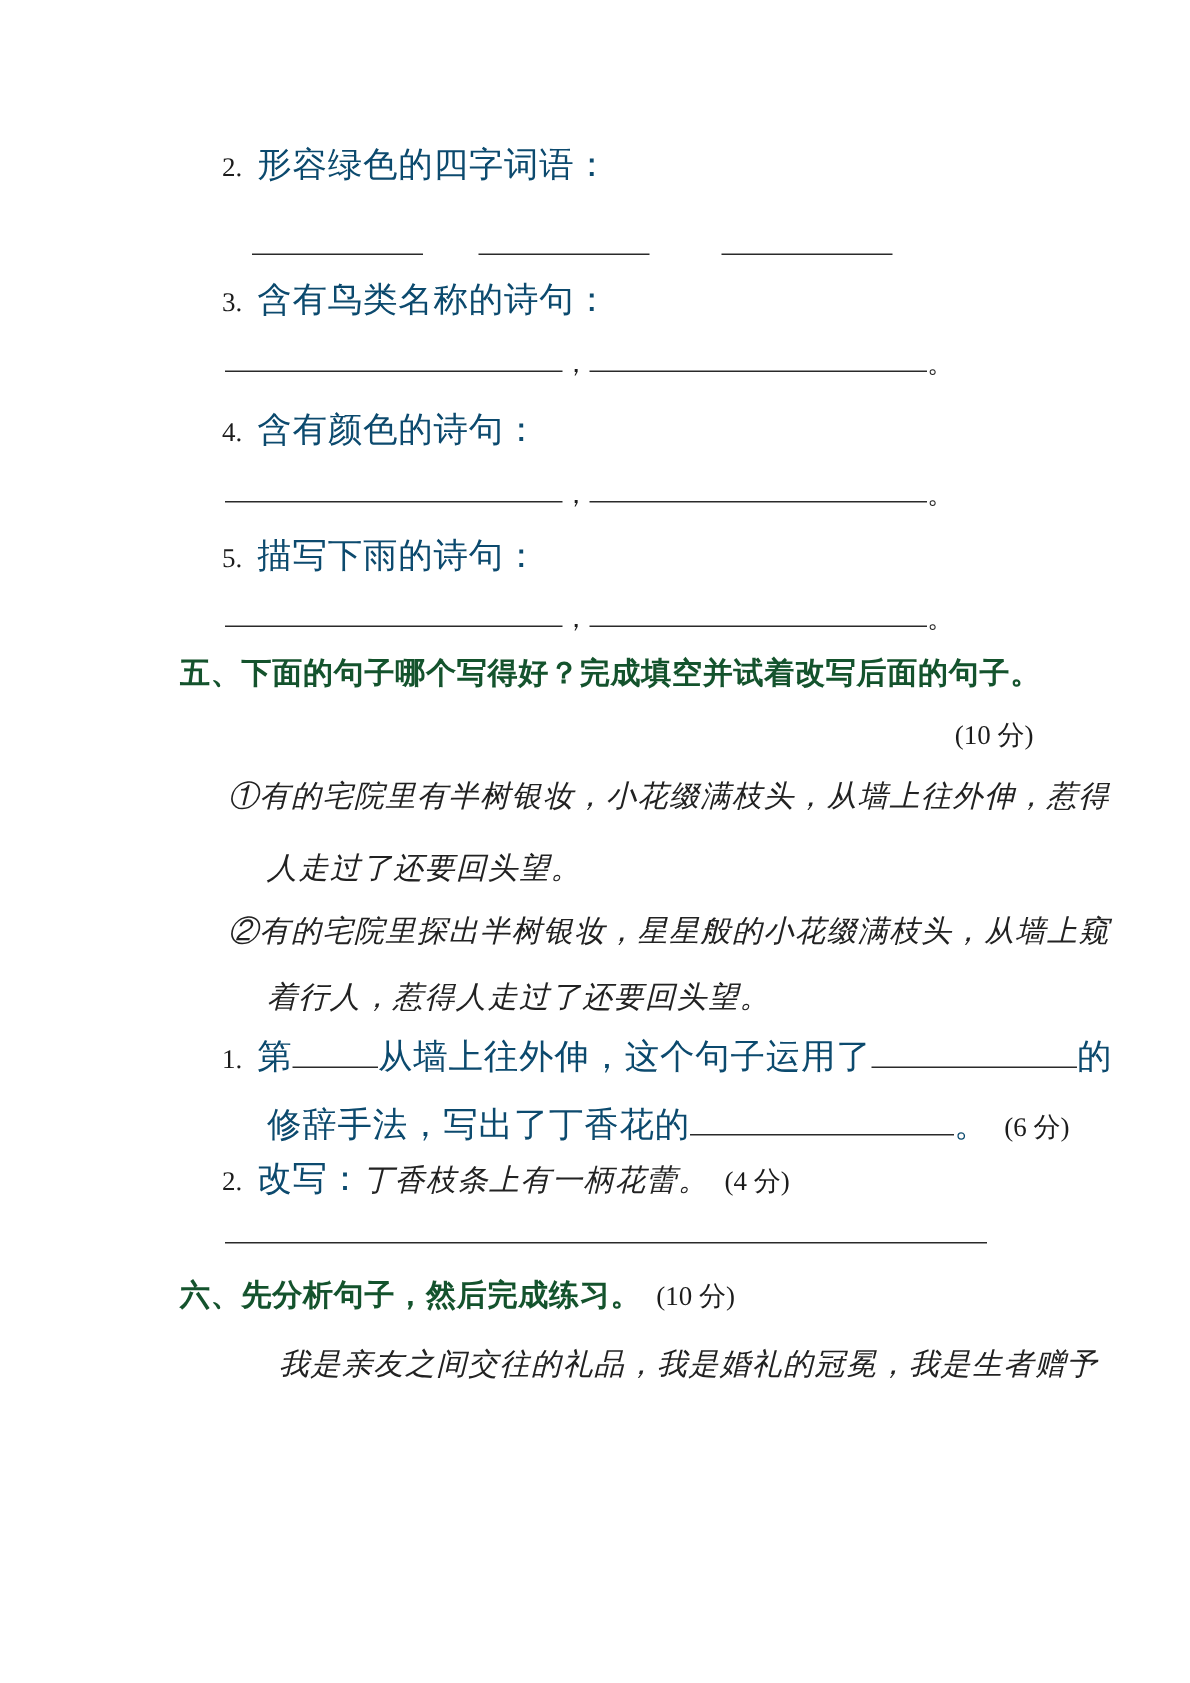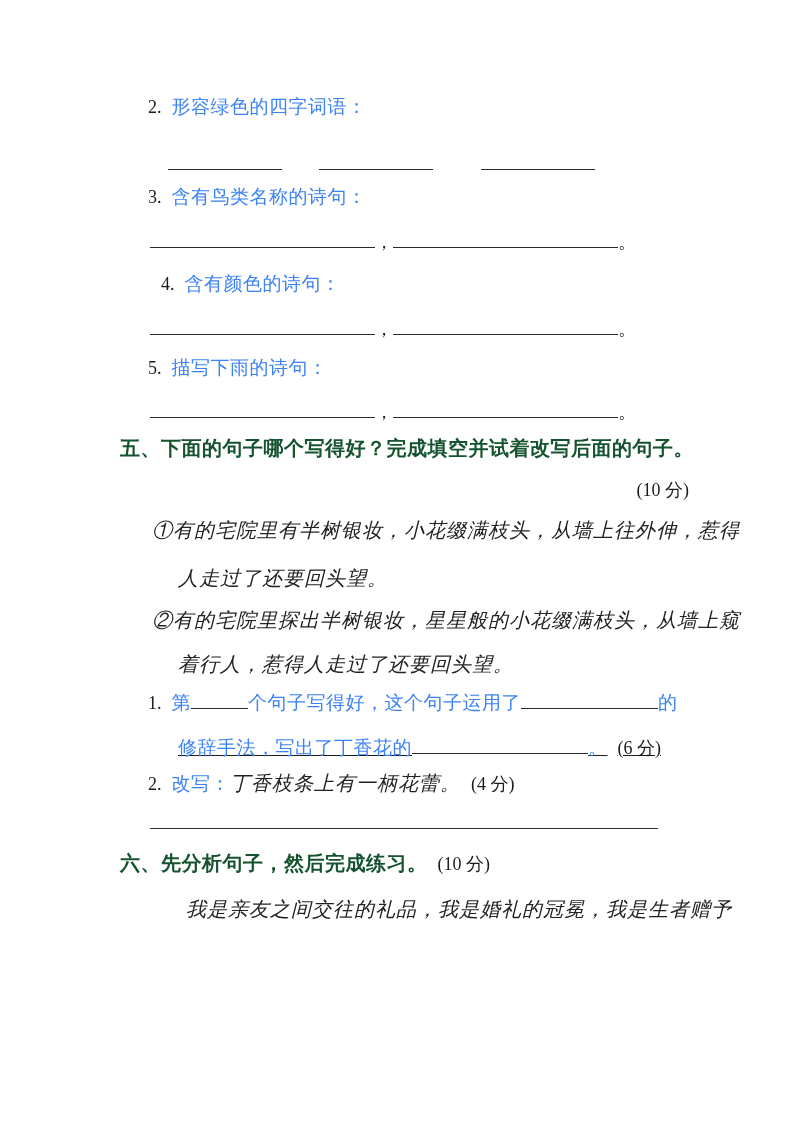--- a/index.html
+++ b/index.html
@@ -8,21 +8,21 @@
     position: relative;
     width: 793px;
     height: 1122px;
     background: #ffffff;
     color: #1c1c1c;
     overflow: hidden;
     font-family: "Liberation Serif", serif;
   }
   .line { position: absolute; white-space: nowrap; }
   .num  { font-family: "Liberation Serif", serif; font-size: 18px; color: #1c1c1c; }
-  .hei  { font-family: "Liberation Sans", sans-serif; font-size: 19px; color: #3b82f6; letter-spacing: 0.5px; }
+  .hei  { font-family: "Liberation Sans", sans-serif; font-size: 23px; color: #0c4a6e; letter-spacing: 0.5px; }
   .hei-bold { font-family: "Liberation Sans", sans-serif; font-weight: bold; font-size: 20px; color: #14532d; letter-spacing: 0.5px; }
   .kai  { font-family: "Liberation Serif", serif; font-style: italic; font-size: 20px; color: #222; letter-spacing: 1px; }
   .pts  { font-family: "Liberation Serif", serif; font-size: 18px; color: #1c1c1c; font-style: normal; }
   .blank {
     display: inline-block;
     border-bottom: 1.6px solid #2a2a2a;
     height: 20px;
     vertical-align: baseline;
   }
   .blank.short   { width: 114px; }
@@ -49,21 +49,21 @@
     <span class="blank short" style="margin-right:37px;"></span><span class="blank short" style="margin-right:48px;"></span><span class="blank short"></span>
   </div>
 
   <div class="line" style="top:184px; left:148px;">
     <span class="num">3.</span><span class="gap-sm"></span><span class="hei">含有鸟类名称的诗句：</span>
   </div>
   <div class="line" style="top:228px; left:150px;">
     <span class="blank couplet"></span><span class="num">，</span><span class="blank couplet"></span><span class="num">。</span>
   </div>
 
-  <div class="line" style="top:271px; left:148px;margin-left:13px;">
+  <div class="line" style="top:271px; left:148px;">
     <span class="num">4.</span><span class="gap-sm"></span><span class="hei">含有颜色的诗句：</span>
   </div>
   <div class="line" style="top:315px; left:150px;">
     <span class="blank couplet"></span><span class="num">，</span><span class="blank couplet"></span><span class="num">。</span>
   </div>
 
   <div class="line" style="top:355px; left:148px;">
     <span class="num">5.</span><span class="gap-sm"></span><span class="hei">描写下雨的诗句：</span>
   </div>
   <div class="line" style="top:398px; left:150px;">
@@ -73,23 +73,23 @@
   <div class="line hei-bold" style="top:435px; left:120px;">五、下面的句子哪个写得好？完成填空并试着改写后面的句子。</div>
   <div class="line pts" style="top:478px; right:104px;">(10 分)</div>
 
   <div class="line kai" style="top:517px; left:152px;">①有的宅院里有半树银妆，小花缀满枝头，从墙上往外伸，惹得</div>
   <div class="line kai" style="top:565px; left:178px;">人走过了还要回头望。</div>
 
   <div class="line kai" style="top:607px; left:152px;">②有的宅院里探出半树银妆，星星般的小花缀满枝头，从墙上窥</div>
   <div class="line kai" style="top:651px; left:178px;">着行人，惹得人走过了还要回头望。</div>
 
   <div class="line" style="top:689px; left:148px;">
-    <span class="num">1.</span><span class="gap-sm"></span><span class="hei">第</span><span class="blank q1a"></span><span class="hei">个句子写得好，这个句子运用了</span><span class="blank q1b"></span><span class="hei">的</span>
+    <span class="num">1.</span><span class="gap-sm"></span><span class="hei">第</span><span class="blank q1a"></span><span class="hei">从墙上往外伸，这个句子运用了</span><span class="blank q1b"></span><span class="hei">的</span>
   </div>
-  <div class="line" style="top:734px; left:178px;text-decoration:underline;">
+  <div class="line" style="top:734px; left:178px;">
     <span class="hei">修辞手法，写出了丁香花的</span><span class="blank q1c"></span><span class="hei">。</span><span class="gap-sm"></span><span class="pts">(6 分)</span>
   </div>
 
   <div class="line" style="top:770px; left:148px;">
     <span class="num">2.</span><span class="gap-sm"></span><span class="hei">改写：</span><span class="kai">丁香枝条上有一柄花蕾。</span><span class="gap-sm"></span><span class="pts">(4 分)</span>
   </div>
 
   <div class="rule" style="top:828px; left:150px; width:508px;"></div>
 
   <div class="line" style="top:850px; left:120px;">

